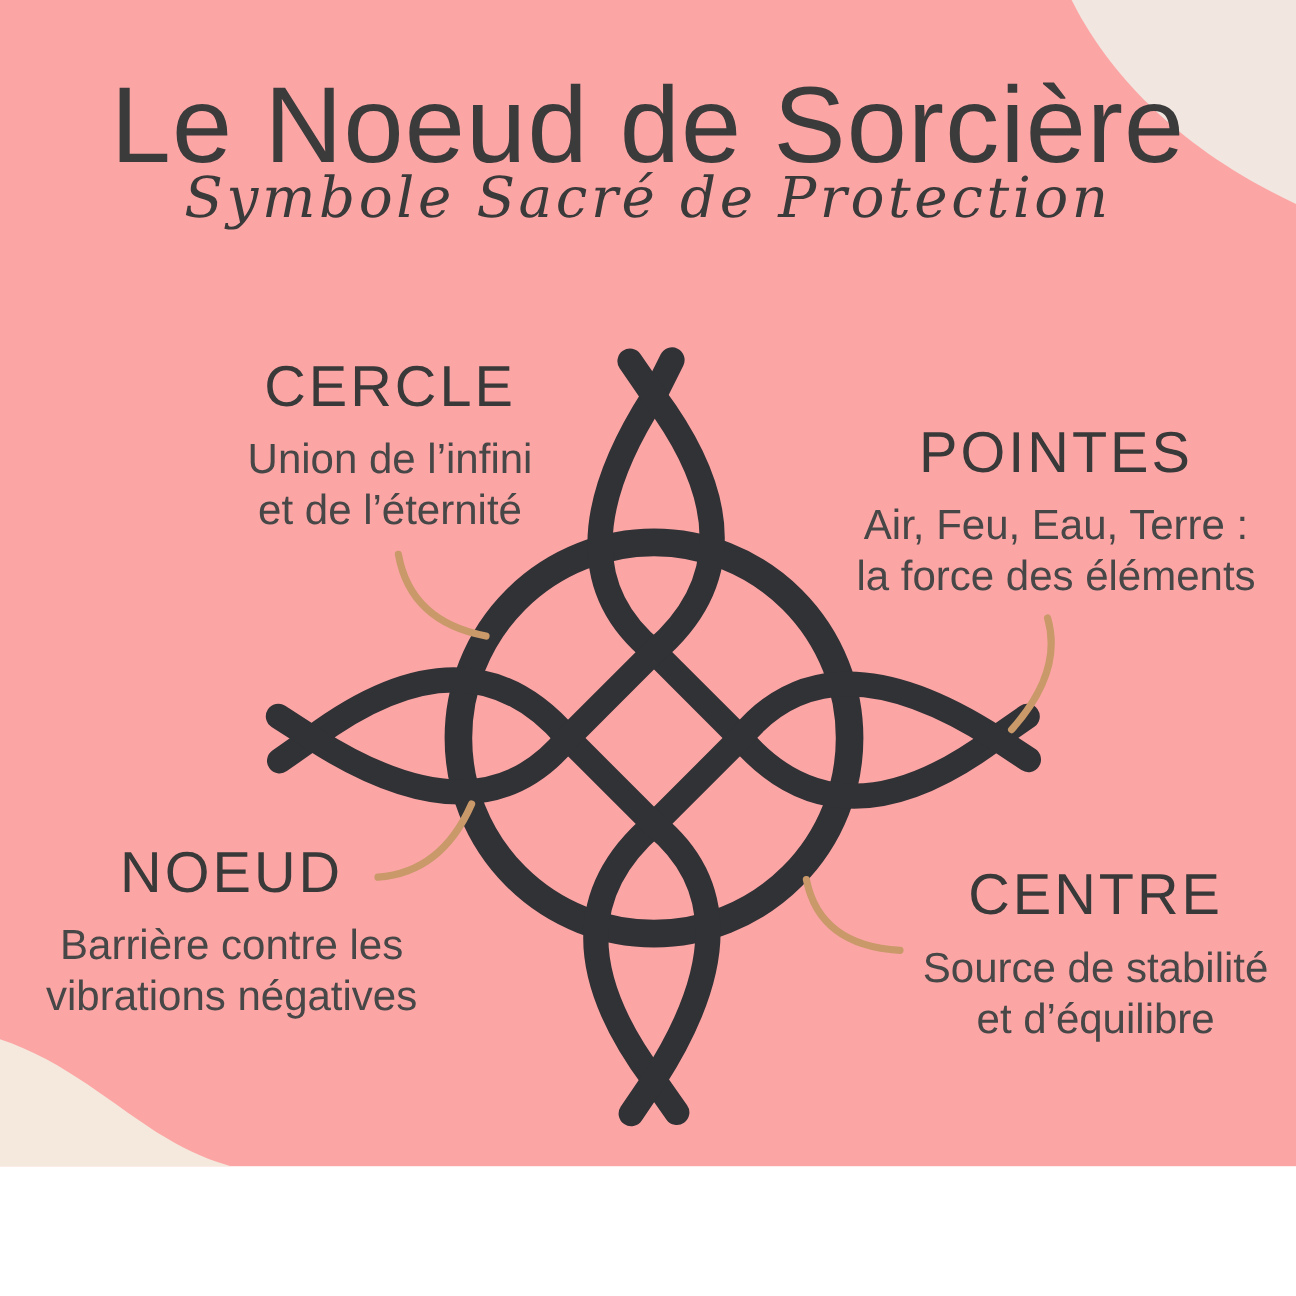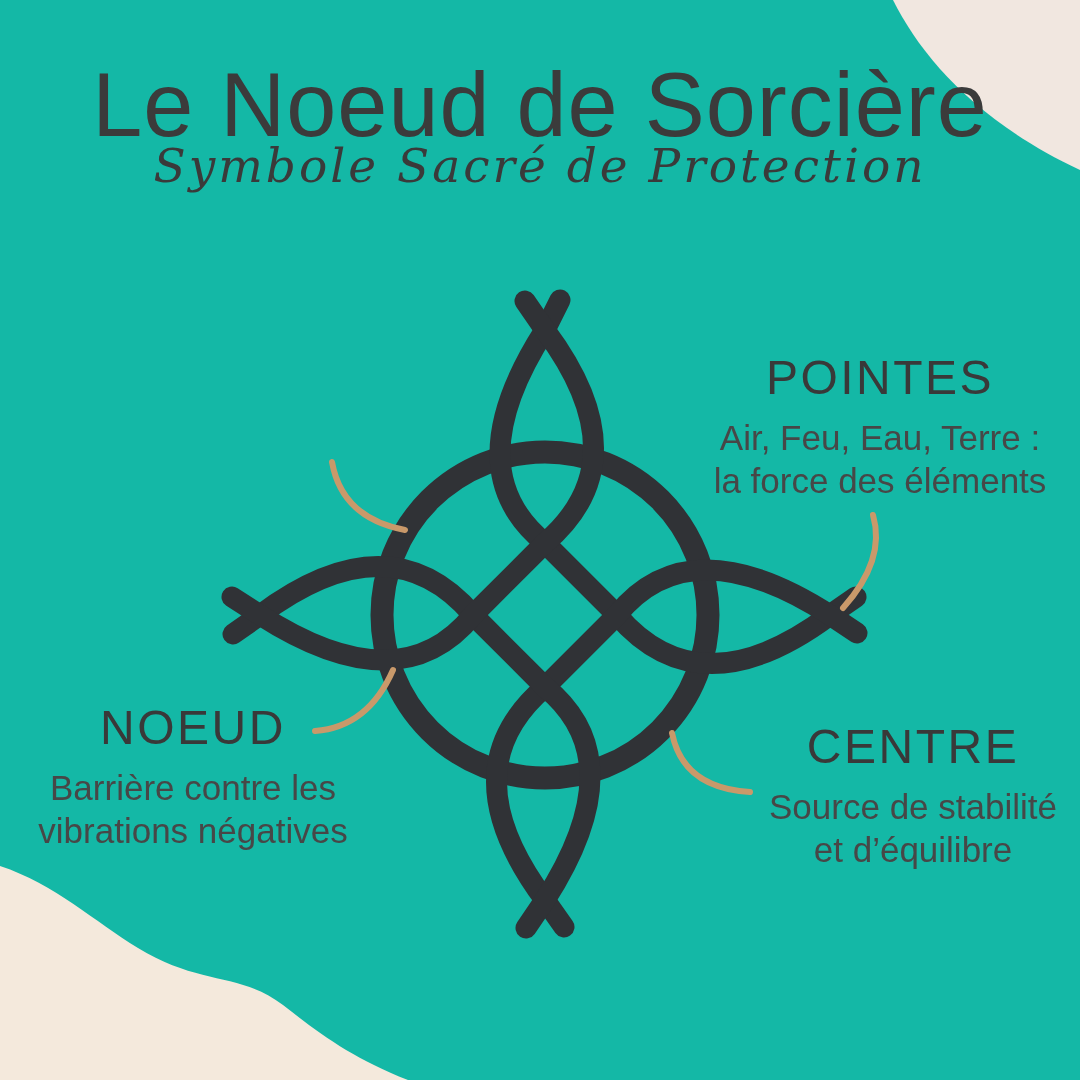--- a/index.html
+++ b/index.html
@@ -3,22 +3,22 @@
 <meta charset="utf-8">
 <style>
   html, body {
     margin: 0;
     padding: 0;
     background: #ffffff;
   }
   .canvas {
     position: relative;
     width: 1080px;
-    height: 1080px;
-    background: #14b8a6;
+    height: 972px;
+    background: #fca5a5;
     overflow: hidden;
     font-family: "Liberation Sans", sans-serif;
     color: #3a3a3a;
   }
   svg.layer {
     position: absolute;
     left: 0;
     top: 0;
     width: 1080px;
     height: 1080px;
@@ -91,20 +91,27 @@
       <path stroke-width="6" d="M 332,462 Q 342,518 405,530" stroke="#c9996a"></path>
       <path stroke-width="6" d="M 873,515 Q 886,560 843,608" stroke="#c9996a"></path>
       <path stroke-width="6" d="M 393,670 Q 368,727 315,731" stroke="#c9996a"></path>
       <path stroke-width="6" d="M 672,733 Q 683,788 750,792" stroke="#c9996a"></path>
     </g>
   </svg>
 
   <div class="title">Le Noeud de Sorcière</div>
   <div class="subtitle">Symbole Sacré de Protection</div>
 
+  <div class="section" id="sec-cercle">
+    <div class="label">CERCLE</div>
+    <div class="desc">
+      <div>Union de l’infini</div>
+      <div>et de l’éternité</div>
+    </div>
+  </div>
 
   <div class="section" id="sec-pointes">
     <div class="label">POINTES</div>
     <div class="desc">
       <div>Air, Feu, Eau, Terre :</div>
       <div>la force des éléments</div>
     </div>
   </div>
 
   <div class="section" id="sec-noeud">

